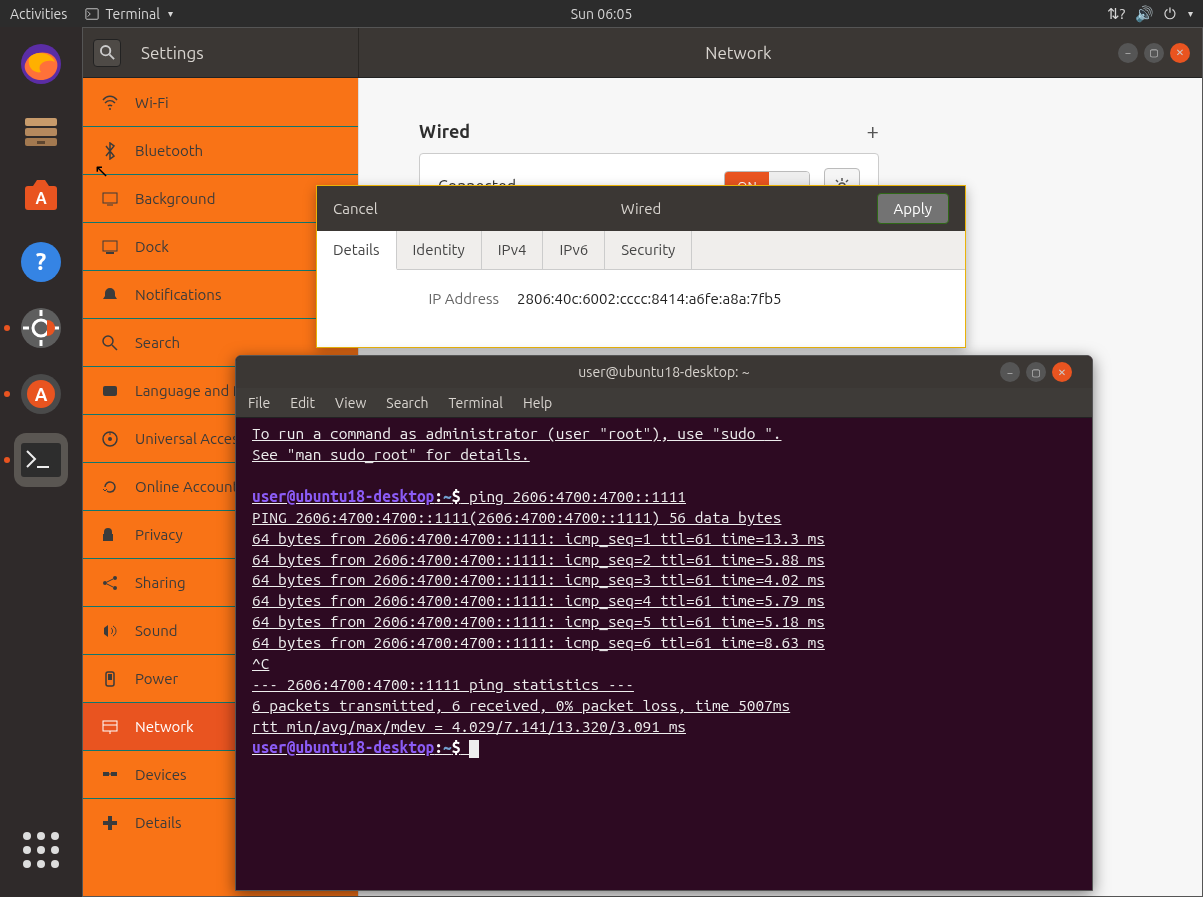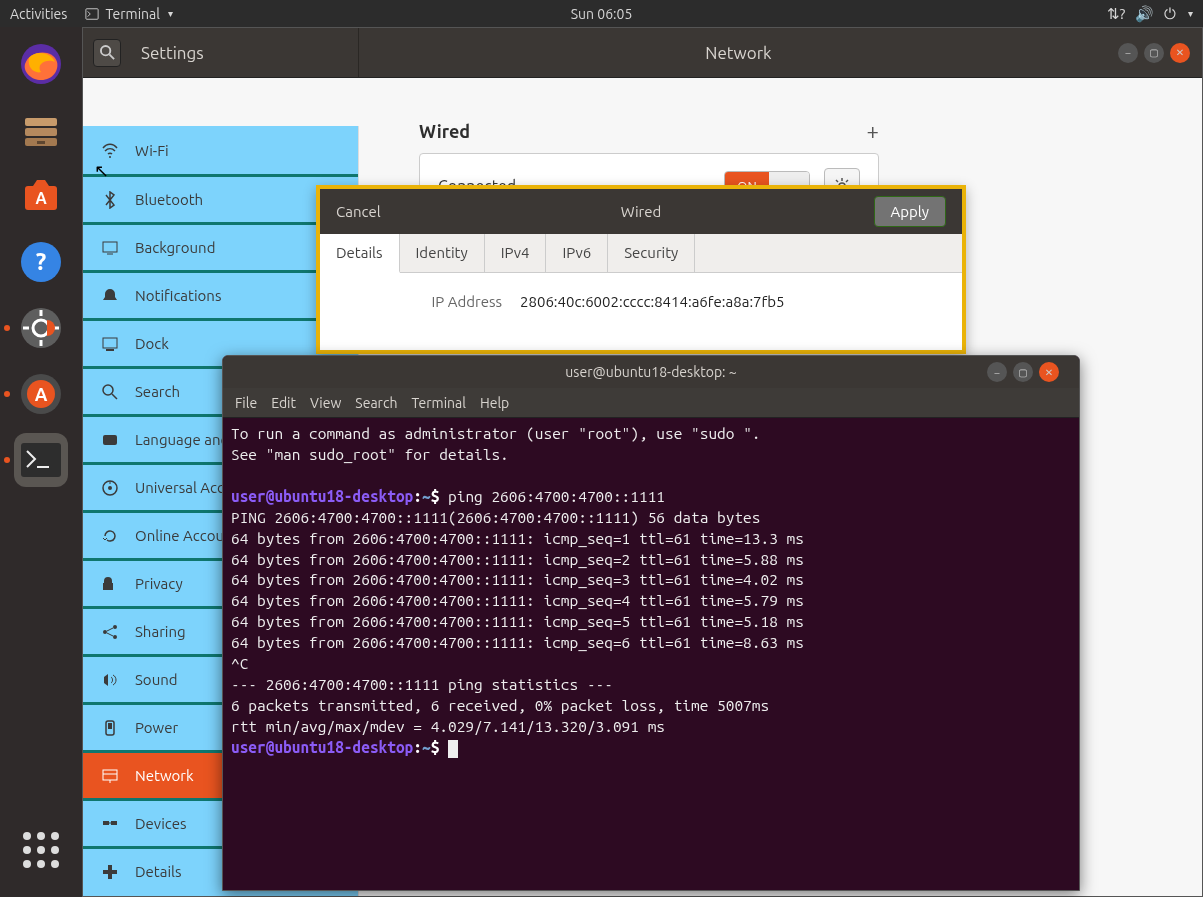--- a/index.html
+++ b/index.html
@@ -61,22 +61,22 @@
     height:100%;
   }
   .search-btn { width:28px; height:28px; background:#4e4a46; border-radius:4px; display:flex; align-items:center; justify-content:center; border:1px solid #222;}
   .search-btn svg { width:15px; height:15px; fill:none; stroke:#ccc; stroke-width:2;}
   .settings-title-center { flex:1; text-align:center; font-size:17px; }
   .win-controls { display:flex; gap:6px; padding-right:12px; }
   .win-btn { width:20px; height:20px; border-radius:50%; background:#555; display:flex;align-items:center;justify-content:center; color:#ccc; font-size:10px;}
   .win-btn.close { background:#e95420; }
 
   .settings-body { display:flex; height: calc(100% - 50px);}
-  .settings-sidebar { width: 276px; background:#7dd3fc; border-right:1px solid #ddd; overflow:auto;margin-top:48px;}
-  .side-item { height:48px; display:flex; align-items:center; gap:16px; padding:0 18px; font-size:15px; color:#3b3b3b; border-top:3px solid #0f766e;}
+  .settings-sidebar { width: 276px; background:#f97316; border-right:1px solid #ddd; overflow:auto;}
+  .side-item { height:48px; display:flex; align-items:center; gap:16px; padding:0 18px; font-size:15px; color:#3b3b3b; border-top:1px solid #0f766e;}
   .side-item:first-child{border-top:none;}
   .side-item.active { background:#e95420; color:#fff; }
   .side-item svg, .side-item .ico { width:18px; height:18px; fill:#3b3b3b; flex-shrink:0;}
   .side-item.active svg { fill:#fff; }
 
   .settings-content { flex:1; padding: 40px 60px; position:relative;}
   .section-title { font-size:18px; font-weight:bold; color:#2e2e2e;}
   .section-head { display:flex; align-items:center; justify-content:space-between; max-width:460px;}
   .plus { font-size:22px; color:#555;}
   .wired-card {
@@ -85,48 +85,48 @@
     font-size:16px; color:#333;
   }
   .toggle { width:86px; height:30px; border-radius:4px; border:1px solid #bbb; display:flex; overflow:hidden; margin-left:auto;}
   .toggle .on { width:44px; background:#e95420; color:#fff; display:flex; align-items:center; justify-content:center; font-size:13px;}
   .toggle .off { flex:1; background:#eee; }
   .gear-btn { width:36px; height:36px; border:1px solid #bbb; border-radius:4px; background:#f5f5f5; display:flex; align-items:center; justify-content:center;}
 
   
   .dialog {
     position:absolute; top:185px; left:316px; width:650px;
-    background:#fff; border:4px solid #eab308;
+    background:#fff; border:1px solid #eab308;
     box-shadow:0 4px 12px rgba(0,0,0,0.3);
   }
   .dialog-header { height:45px; background:#3b3734; color:#d8d4cf; display:flex; align-items:center; padding:0 16px; font-size:15px;}
   .dialog-header .dlg-title { position:absolute; left:50%; transform:translateX(-50%);}
   .btn-apply { margin-left:auto; background:#737373; color:#fff; padding:6px 16px; border-radius:4px; border:1px solid #2f6817;}
   .btn-cancel { color:#d8d4cf; }
   .dialog-tabs { display:flex; border-bottom:1px solid #ccc; background:#f0eeec;}
   .dtab { padding:10px 16px; font-size:15px; color:#444; border-right:1px solid #ccc; }
   .dtab.active { background:#fff; border-bottom:2px solid #fff; margin-bottom:-1px;}
   .dialog-body { padding:20px 30px 26px; font-size:15px; color:#333; background:#fff;}
   .drow { display:flex; margin-bottom:14px; }
   .drow .lbl { width:170px; text-align:right; color:#666; padding-right:18px;}
   .drow .val { color:#222; }
 
   
   .terminal-window {
-    position:absolute; top:355px; left:222px; width:858px; height:536px;
+    position:absolute; top:355px; left:235px; width:858px; height:536px;
     background:#2d0a22; border:1px solid #555; box-shadow:0 4px 16px rgba(0,0,0,0.5);
     border-radius:6px 6px 0 0; overflow:hidden;
   }
   .term-title { height:32px; background:#3b3734; color:#d8d4cf; display:flex; align-items:center; justify-content:center; font-size:14px; position:relative;}
   .term-title .win-controls { position:absolute; right:8px; top:6px;}
-  .term-menu { height:30px; background:#3e3b38; color:#d8d4cf; display:flex; align-items:center; gap:14px; padding:0 12px; font-size:14px; border-bottom:1px solid #222;}
+  .term-menu { height:30px; background:#3e3b38; color:#d8d4cf; display:flex; align-items:center; gap:20px; padding:0 12px; font-size:14px; border-bottom:1px solid #222;}
   .term-body {
-    padding:6px 8px; font-family: "Ubuntu Mono","DejaVu Sans Mono",monospace;
+    padding:6px 16px; font-family: "Ubuntu Mono","DejaVu Sans Mono",monospace;
     font-size:15.5px; line-height:1.35; color:#eee; background:#2d0a22;
-    white-space:pre; height:calc(100% - 62px); overflow:hidden;
+    white-space:pre; height:calc(100% - 62px); overflow:hidden;text-decoration:underline;
   }
   .pg { color:#8b5cf6; font-weight:bold;}
   .ph { color:#fff; font-weight:bold;}
   .pb { color:#729fcf; font-weight:bold;}
   .cursor { display:inline-block; width:10px; height:18px; background:#eee; vertical-align:middle;}
 
   .cursor-arrow {
     position:absolute; top:160px; left:94px; font-size:18px; color:#000;
     pointer-events:none;
   }
@@ -264,30 +264,30 @@
         </div>
         <div class="side-item">
           <span class="ico"><svg viewBox="0 0 18 18">
               <rect x="2" y="3" width="14" height="10" stroke="#3b3b3b" fill="none"></rect>
               <line x1="6" y1="15" x2="12" y2="15" stroke="#3b3b3b"></line>
             </svg></span>
           <span>Background</span>
         </div>
         <div class="side-item">
           <span class="ico"><svg viewBox="0 0 18 18">
-              <path d="M9 2a5 5 0 0 1 5 5v3l2 3H2l2-3V7a5 5 0 0 1 5-5z" fill="#3b3b3b"></path>
-            </svg></span>
-          <span>Notifications</span>
-        </div>
-        <div class="side-item">
-          <span class="ico"><svg viewBox="0 0 18 18">
               <rect x="2" y="3" width="14" height="10" stroke="#3b3b3b" fill="none"></rect>
               <rect x="5" y="14" width="8" height="2" fill="#3b3b3b"></rect>
             </svg></span>
           <span>Dock</span>
+        </div>
+        <div class="side-item">
+          <span class="ico"><svg viewBox="0 0 18 18">
+              <path d="M9 2a5 5 0 0 1 5 5v3l2 3H2l2-3V7a5 5 0 0 1 5-5z" fill="#3b3b3b"></path>
+            </svg></span>
+          <span>Notifications</span>
         </div>
         <div class="side-item">
           <span class="ico"><svg viewBox="0 0 18 18">
               <circle cx="7" cy="7" r="5" stroke="#3b3b3b" fill="none" stroke-width="1.5"></circle>
               <line x1="11" y1="11" x2="16" y2="16" stroke="#3b3b3b" stroke-width="1.5"></line>
             </svg></span>
           <span>Search</span>
         </div>
         <div class="side-item">
           <span class="ico"><svg viewBox="0 0 18 18">

